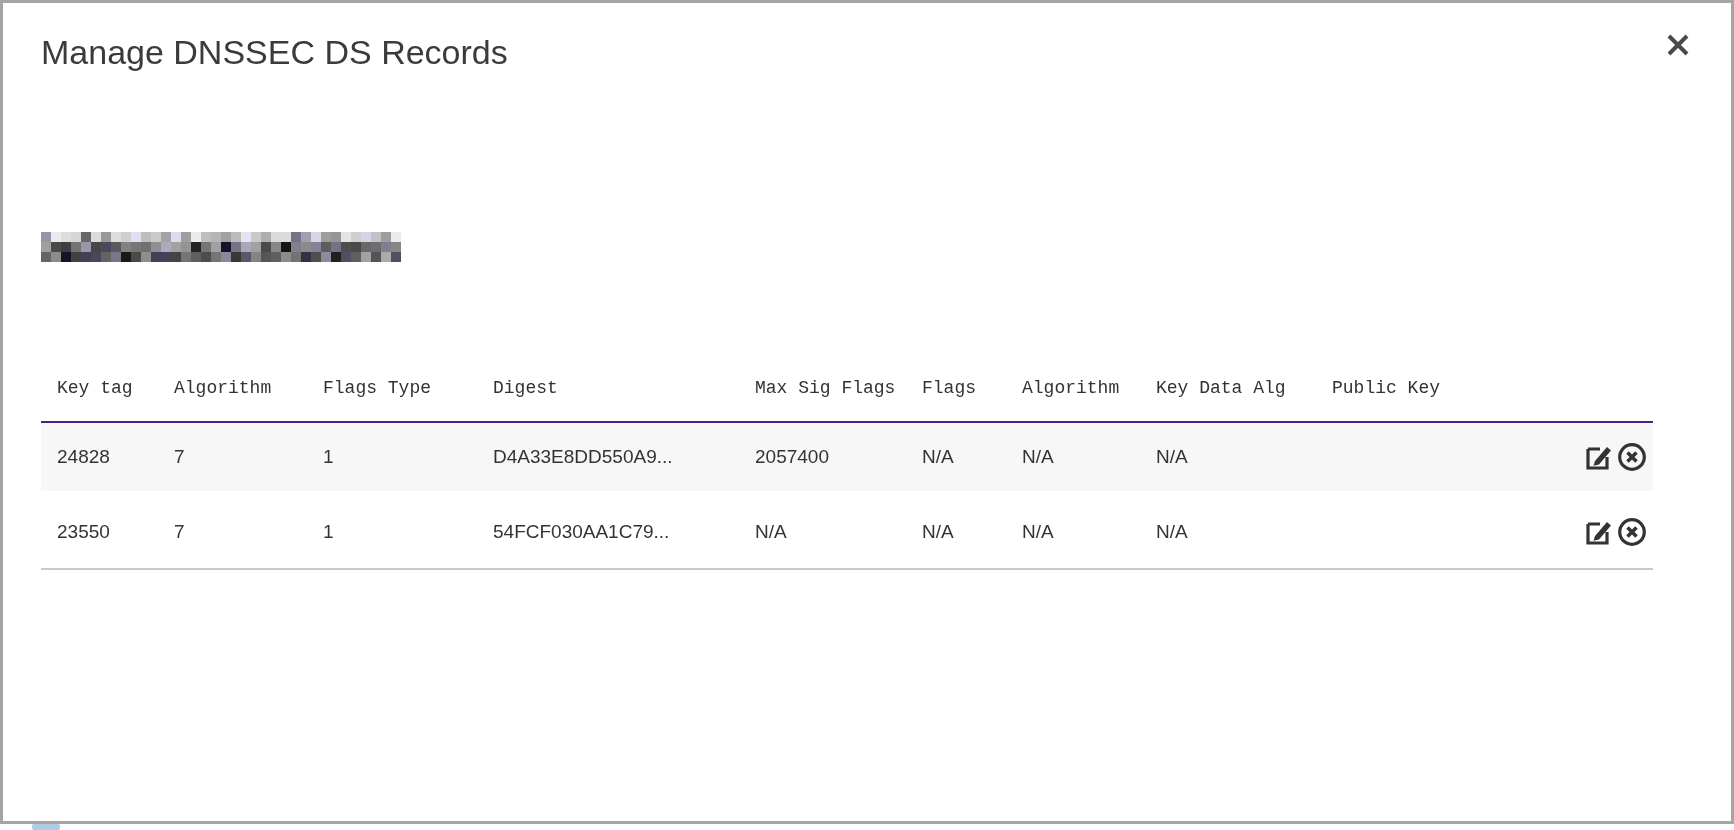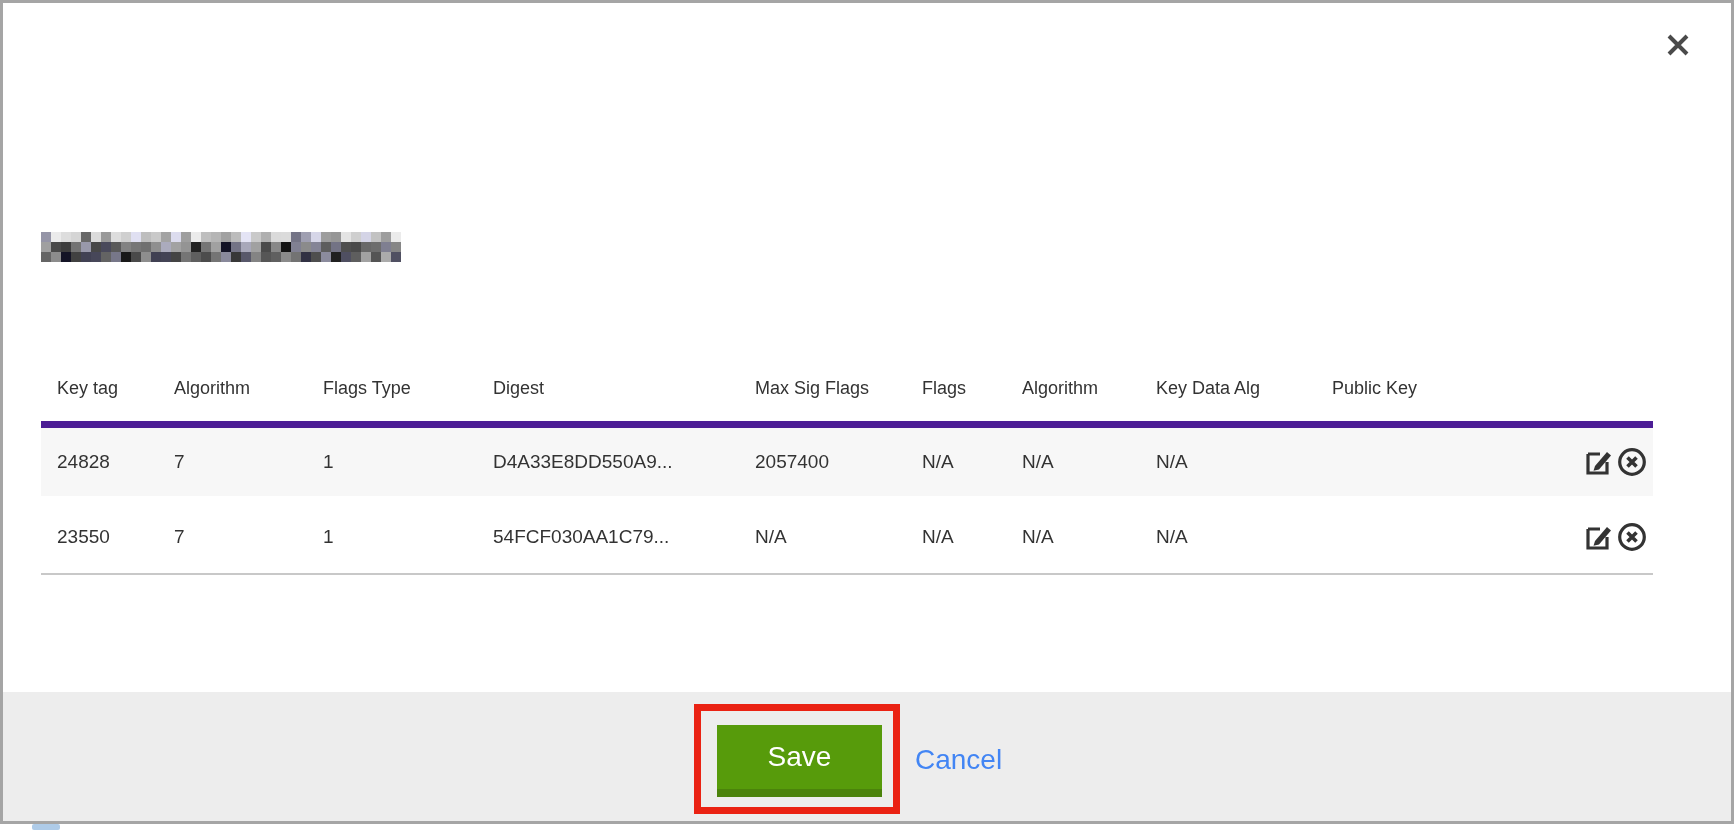--- a/index.html
+++ b/index.html
@@ -31,22 +31,22 @@
   .mosaic div { width:10px; height:10px; }
   .subtitle {
     position:absolute; left:38px; top:290px; font-size:22px; color:#333; margin:0;
   }
   table.ds-table {
     position:absolute; left:38px; top:352px; width:1612px;
     border-collapse:collapse; table-layout:fixed; color:#333;
   }
   .ds-table th {
     font-weight:400; font-size:18px; text-align:left; height:64px;
-    vertical-align:middle; border-bottom:7px solid #4c1d95; color:#333;
-    overflow:hidden; white-space:nowrap;
+    vertical-align:middle; border-bottom:2px solid #4c1d95; color:#333;
+    overflow:hidden; white-space:nowrap;font-family:Liberation Mono, monospace;
   }
   .ds-table td {
     font-size:19px; text-align:left; vertical-align:middle;
     overflow:hidden; white-space:nowrap;
   }
   .ds-table .row1 td { height:66px; background:#f7f7f7; border-bottom:5px solid #fff; }
   .ds-table .row2 td { height:70px; background:#fff; border-bottom:2px solid #c8c8c8; }
   .ds-table th:first-child, .ds-table td:first-child { padding-left:16px; }
   .cell-actions { text-align:right !important; padding-right:4px; }
   .icon-btn { background:none; border:none; padding:0 1px; cursor:pointer; vertical-align:middle; }
@@ -71,20 +71,21 @@
   .cancel-link {
     position:absolute; left:912px; top:52px; font-size:28px;
     color:var(--cancel_blue,#4285f4); text-decoration:none; cursor:pointer;
   }
 </style>
 </head>
 <body>
 
 <div class="modal">
 
+  <h1 class="title">Manage DNSSEC DS Records</h1>
 
   <button class="close-btn" aria-label="Close">
     <span>
       <svg width="30" height="30" viewBox="0 0 30 30">
         <path d="M6 6 L24 24 M24 6 L6 24" stroke="#4a4a4a" stroke-width="4" stroke-linecap="butt" fill="none"></path>
       </svg>
     </span>
   </button>
 
   <div class="mosaic" aria-label="redacted domain">
@@ -280,22 +281,16 @@
                 <path d="M11.5 12.5 L20.5 21.5 M20.5 12.5 L11.5 21.5" stroke="#333" stroke-width="3.6" fill="none"></path>
               </svg>
             </span>
           </button>
         </td>
       </tr>
     </tbody>
   </table>
 
 
-  <div class="footer">
-    <div class="red-box">
-      <button class="save-btn">Save</button>
-    </div>
-    <a class="cancel-link">Cancel</a>
-  </div>
 
 </div>
 
 <div class="under-blue"></div>
 
 </body></html>

